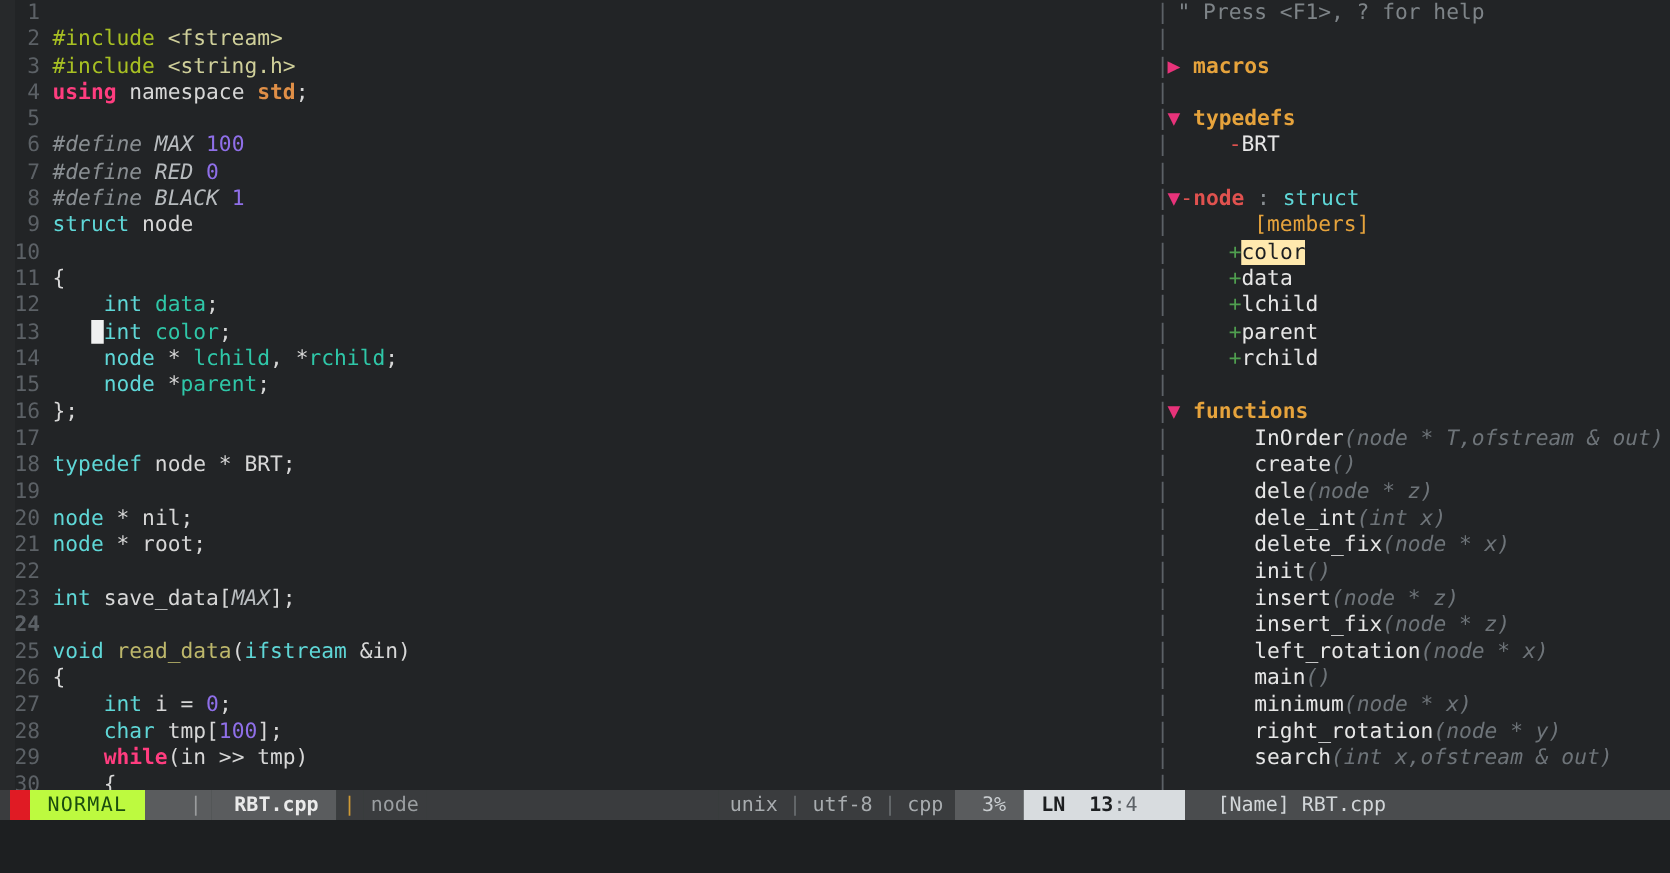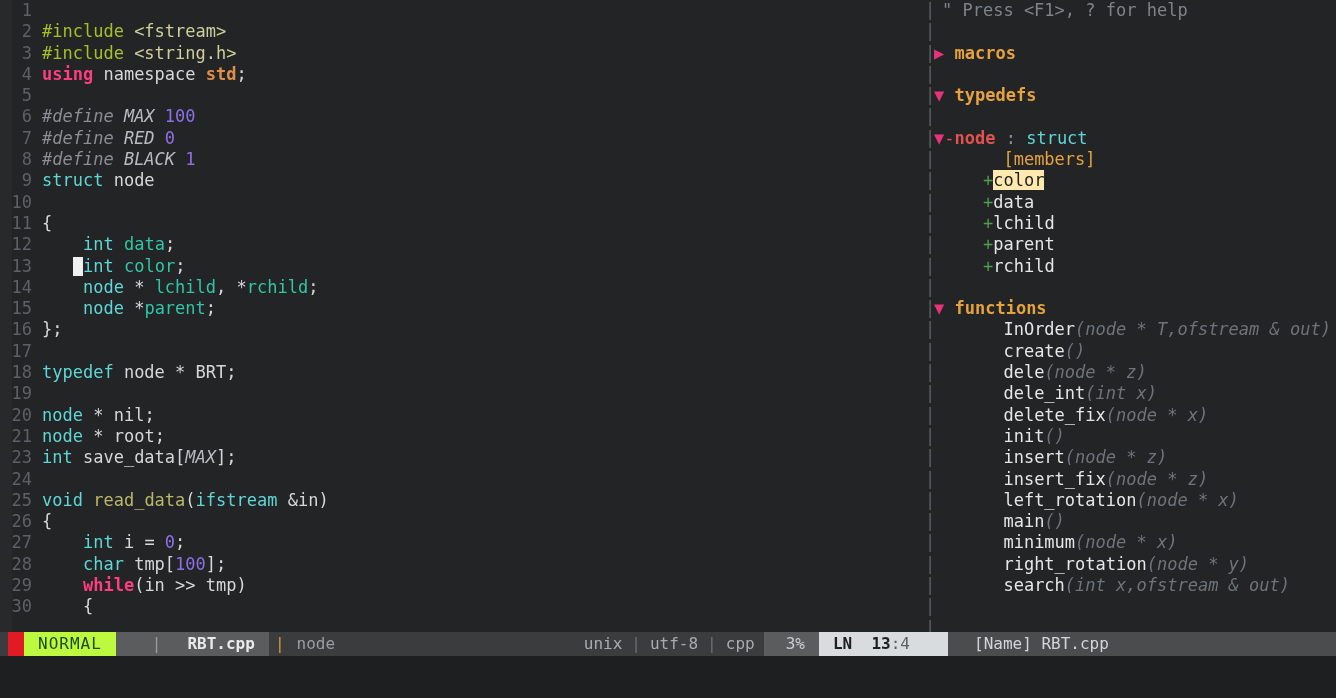--- a/index.html
+++ b/index.html
@@ -114,22 +114,23 @@
           <div class="line" style="top: 0px;"><span class="lnum">12</span><span class="ltxt"><span class="s-plain">    </span><span class="s-typ2">int</span><span class="s-plain"> </span><span class="s-id">data</span><span class="s-punct">;</span></span></div>
           <div class="line" style="top: 0px;"><span class="lnum">13</span><span class="ltxt"><span class="s-plain">   </span><span class="cursor"></span><span class="s-typ2">int</span><span class="s-plain"> </span><span class="s-id">color</span><span class="s-punct">;</span></span></div>
           <div class="line" style="top: 0px;"><span class="lnum">14</span><span class="ltxt"><span class="s-plain">    </span><span class="s-typ2">node</span><span class="s-plain"> * </span><span class="s-id">lchild</span><span class="s-plain">, *</span><span class="s-id">rchild</span><span class="s-punct">;</span></span></div>
           <div class="line" style="top: 0px;"><span class="lnum">15</span><span class="ltxt"><span class="s-plain">    </span><span class="s-typ2">node</span><span class="s-plain"> *</span><span class="s-id">parent</span><span class="s-punct">;</span></span></div>
           <div class="line" style="top: 0px;"><span class="lnum">16</span><span class="ltxt"><span class="s-plain">};</span></span></div>
           <div class="line" style="top: 0px;"><span class="lnum">17</span><span class="ltxt"></span></div>
           <div class="line" style="top: 0px;"><span class="lnum">18</span><span class="ltxt"><span class="s-typ2">typedef</span><span class="s-plain"> node * </span><span class="s-plain">BRT</span><span class="s-punct">;</span></span></div>
           <div class="line" style="top: 0px;"><span class="lnum">19</span><span class="ltxt"></span></div>
           <div class="line" style="top: 0px;"><span class="lnum">20</span><span class="ltxt"><span class="s-typ2">node</span><span class="s-plain"> * </span><span class="s-plain">nil</span><span class="s-punct">;</span></span></div>
           <div class="line" style="top: 0px;"><span class="lnum">21</span><span class="ltxt"><span class="s-typ2">node</span><span class="s-plain"> * </span><span class="s-plain">root</span><span class="s-punct">;</span></span></div>
+          <div class="line" style="top: 0px;"><span class="lnum">22</span><span class="ltxt"></span></div>
           <div class="line" style="top: 0px;"><span class="lnum">23</span><span class="ltxt"><span class="s-typ2">int</span><span class="s-plain"> save_data[</span><span class="s-cmtid">MAX</span><span class="s-plain">];</span></span></div>
-          <div class="line" style="top: 0px;"><span class="lnum">24</span><span class="ltxt"></span></div>
+          <div class="line" style="top: 0px; font-weight: bold;"><span class="lnum">24</span><span class="ltxt"></span></div>
           <div class="line" style="top: 0px;"><span class="lnum">25</span><span class="ltxt"><span class="s-typ2">void</span><span class="s-plain"> </span><span class="s-fn">read_data</span><span class="s-plain">(</span><span class="s-typ2">ifstream</span><span class="s-plain"> &amp;in)</span></span></div>
           <div class="line" style="top: 0px;"><span class="lnum">26</span><span class="ltxt"><span class="s-plain">{</span></span></div>
           <div class="line" style="top: 0px;"><span class="lnum">27</span><span class="ltxt"><span class="s-plain">    </span><span class="s-typ2">int</span><span class="s-plain"> i = </span><span class="s-num">0</span><span class="s-punct">;</span></span></div>
           <div class="line" style="top: 0px;"><span class="lnum">28</span><span class="ltxt"><span class="s-plain">    </span><span class="s-typ2">char</span><span class="s-plain"> tmp[</span><span class="s-num">100</span><span class="s-plain">];</span></span></div>
           <div class="line" style="top: 0px;"><span class="lnum">29</span><span class="ltxt"><span class="s-plain">    </span><span class="s-kw">while</span><span class="s-plain">(in &gt;&gt; tmp)</span></span></div>
           <div class="line" style="top: 0px;"><span class="lnum">30</span><span class="ltxt"><span class="s-plain">    {</span></span></div>
         </div>
     </div>
 
     <div class="tagbar">
@@ -164,20 +165,21 @@
           <div>|</div>
           <div>|</div>
           <div>|</div>
         </div>
       <div id="tagbar-rows">
           <div class="tbline"><span class="t-help">" Press &lt;F1&gt;, ? for help</span></div>
           <div class="tbline">&nbsp;</div>
           <div class="tbline" style="padding-left: 14px;"><span class="t-arrow">▶</span><span class="t-kind"> macros</span></div>
           <div class="tbline">&nbsp;</div>
           <div class="tbline" style="padding-left: 14px;"><span class="t-arrow">▼</span><span class="t-kind"> typedefs</span></div>
+          <div class="tbline"><span class="t-plain">    </span><span class="t-dash">-</span><span class="t-name">BRT</span></div>
           <div class="tbline">&nbsp;</div>
           <div class="tbline" style="padding-left: 14px;"><span class="t-arrow">▼</span><span class="t-dash">-</span><span class="t-scope">node</span><span class="t-colon"> : </span><span class="t-struct">struct</span></div>
           <div class="tbline"><span class="t-plain">      </span><span class="t-members">[members]</span></div>
           <div class="tbline"><span class="t-plain">    </span><span class="t-plus">+</span><span class="t-name t-hl">color</span></div>
           <div class="tbline"><span class="t-plain">    </span><span class="t-plus">+</span><span class="t-name">data</span></div>
           <div class="tbline"><span class="t-plain">    </span><span class="t-plus">+</span><span class="t-name">lchild</span></div>
           <div class="tbline"><span class="t-plain">    </span><span class="t-plus">+</span><span class="t-name">parent</span></div>
           <div class="tbline"><span class="t-plain">    </span><span class="t-plus">+</span><span class="t-name">rchild</span></div>
           <div class="tbline">&nbsp;</div>
           <div class="tbline" style="padding-left: 14px;"><span class="t-arrow">▼</span><span class="t-kind"> functions</span></div>

